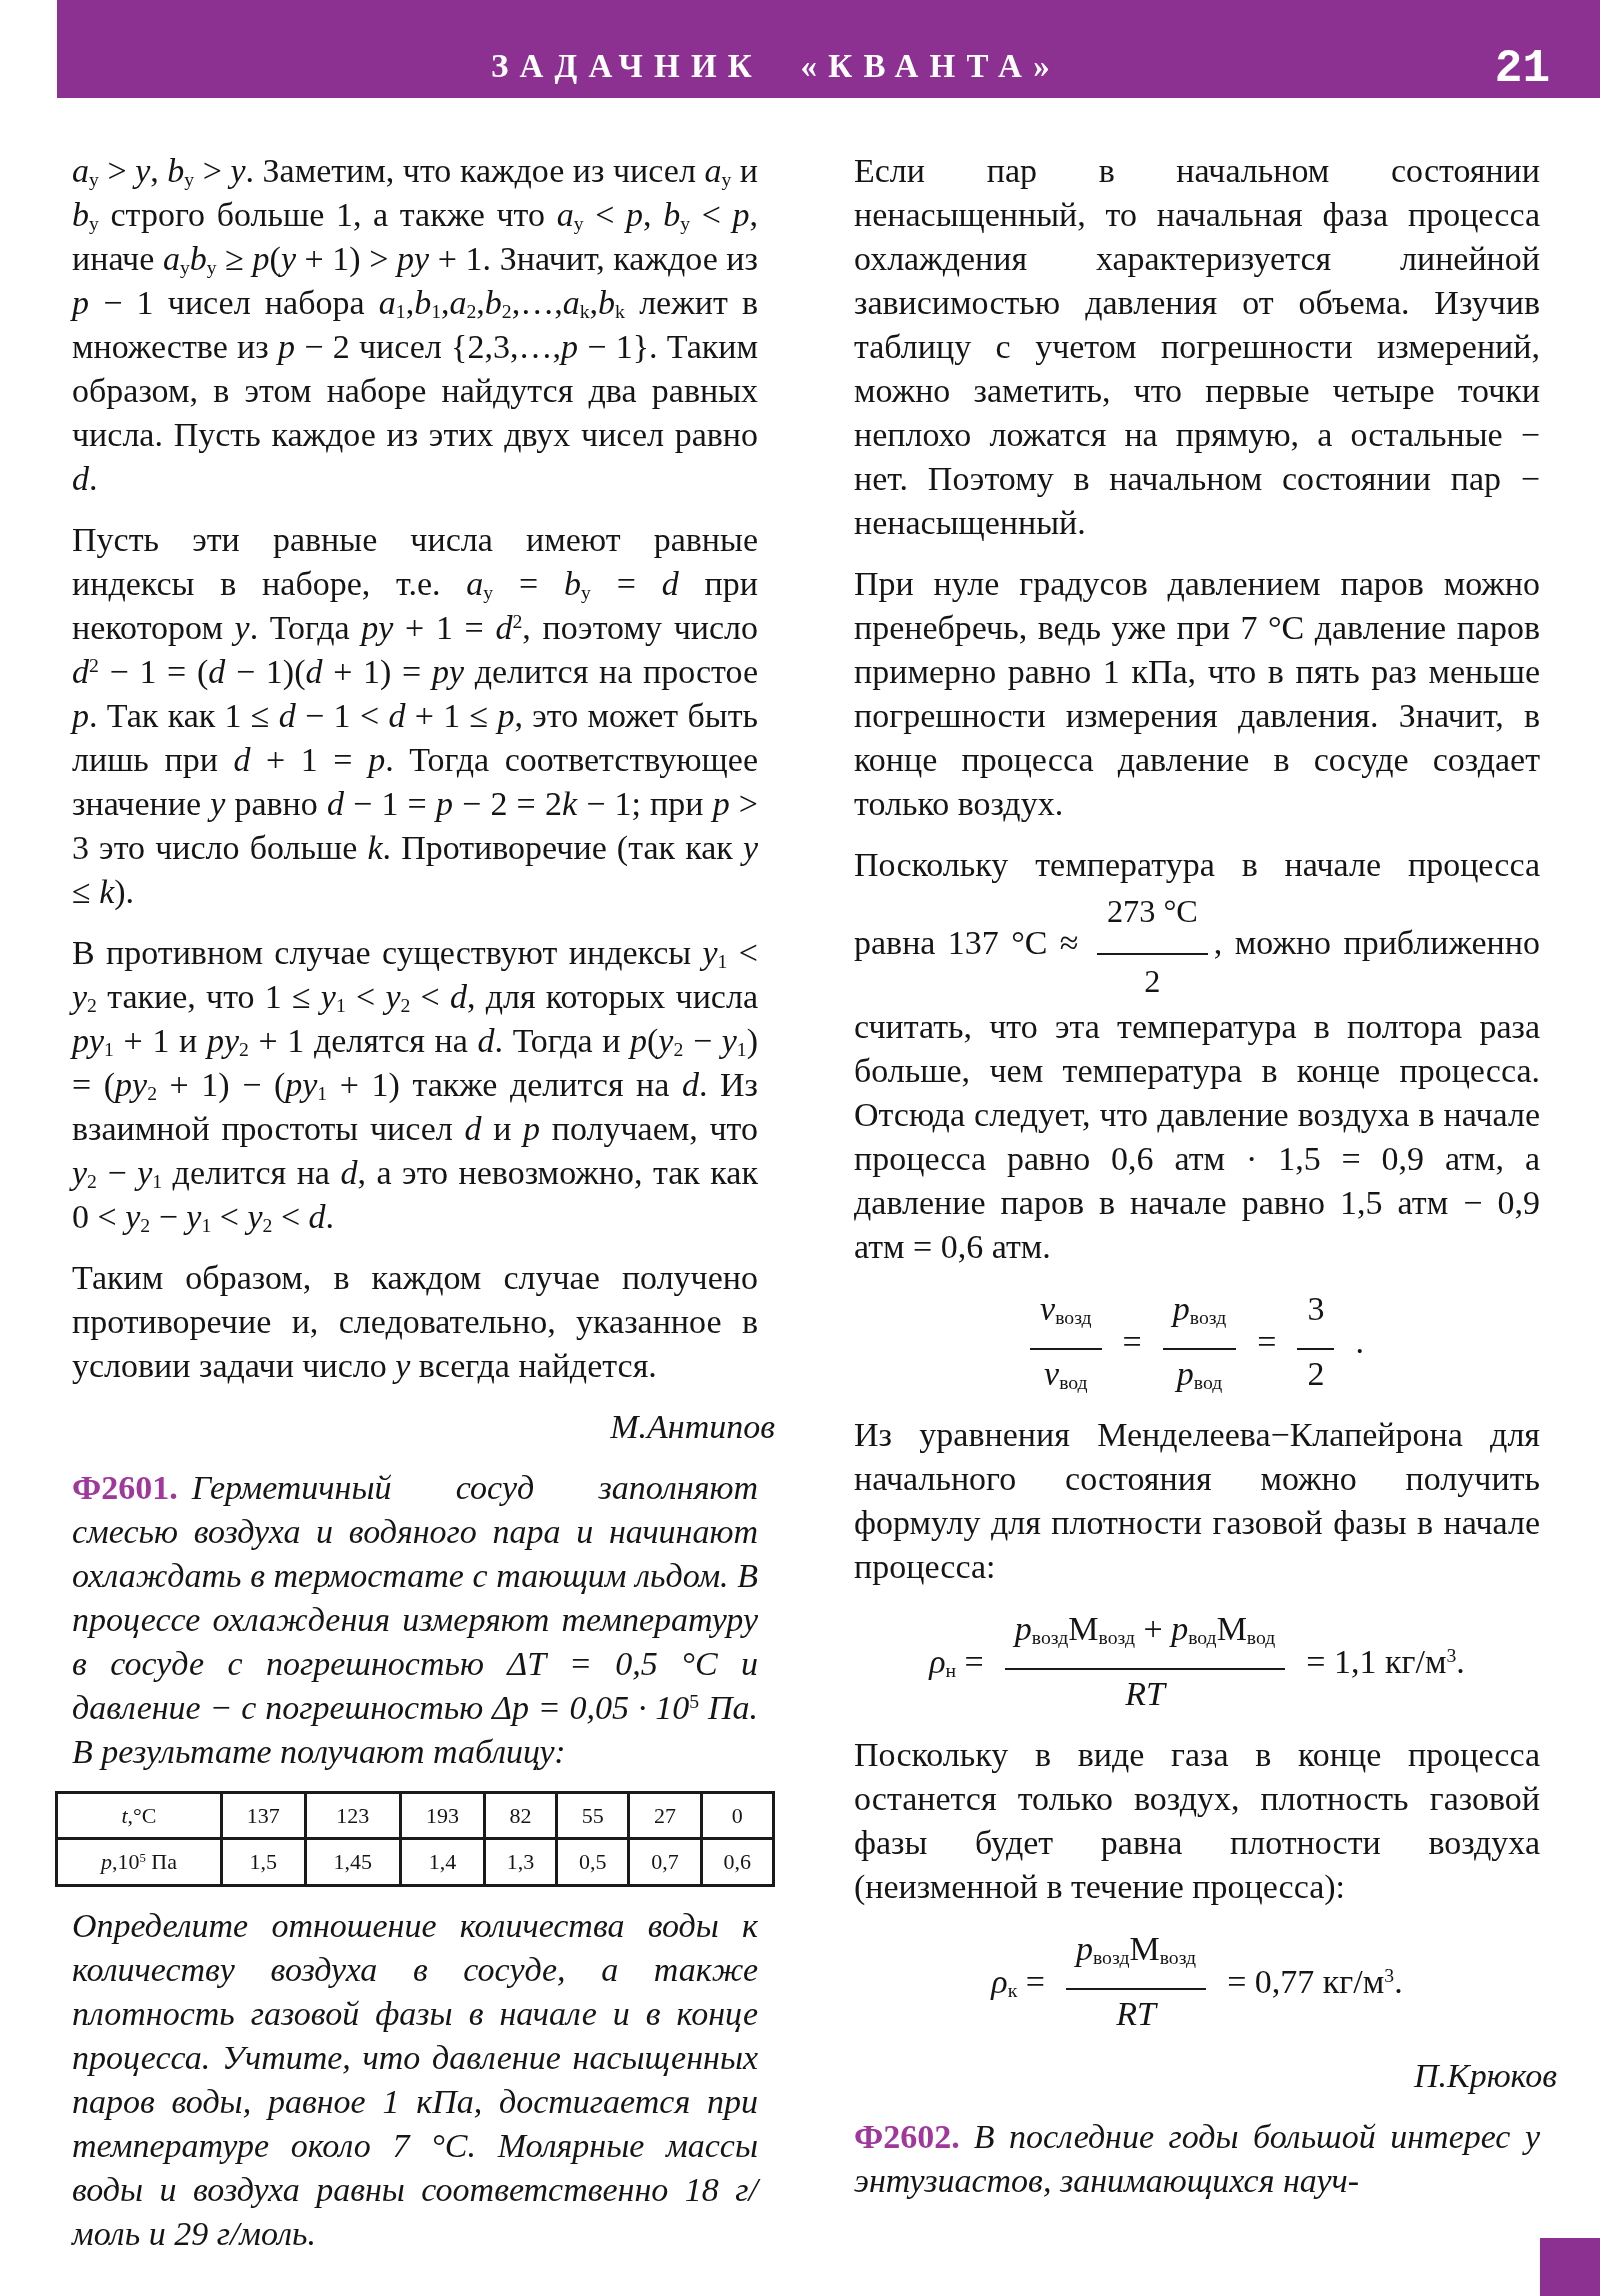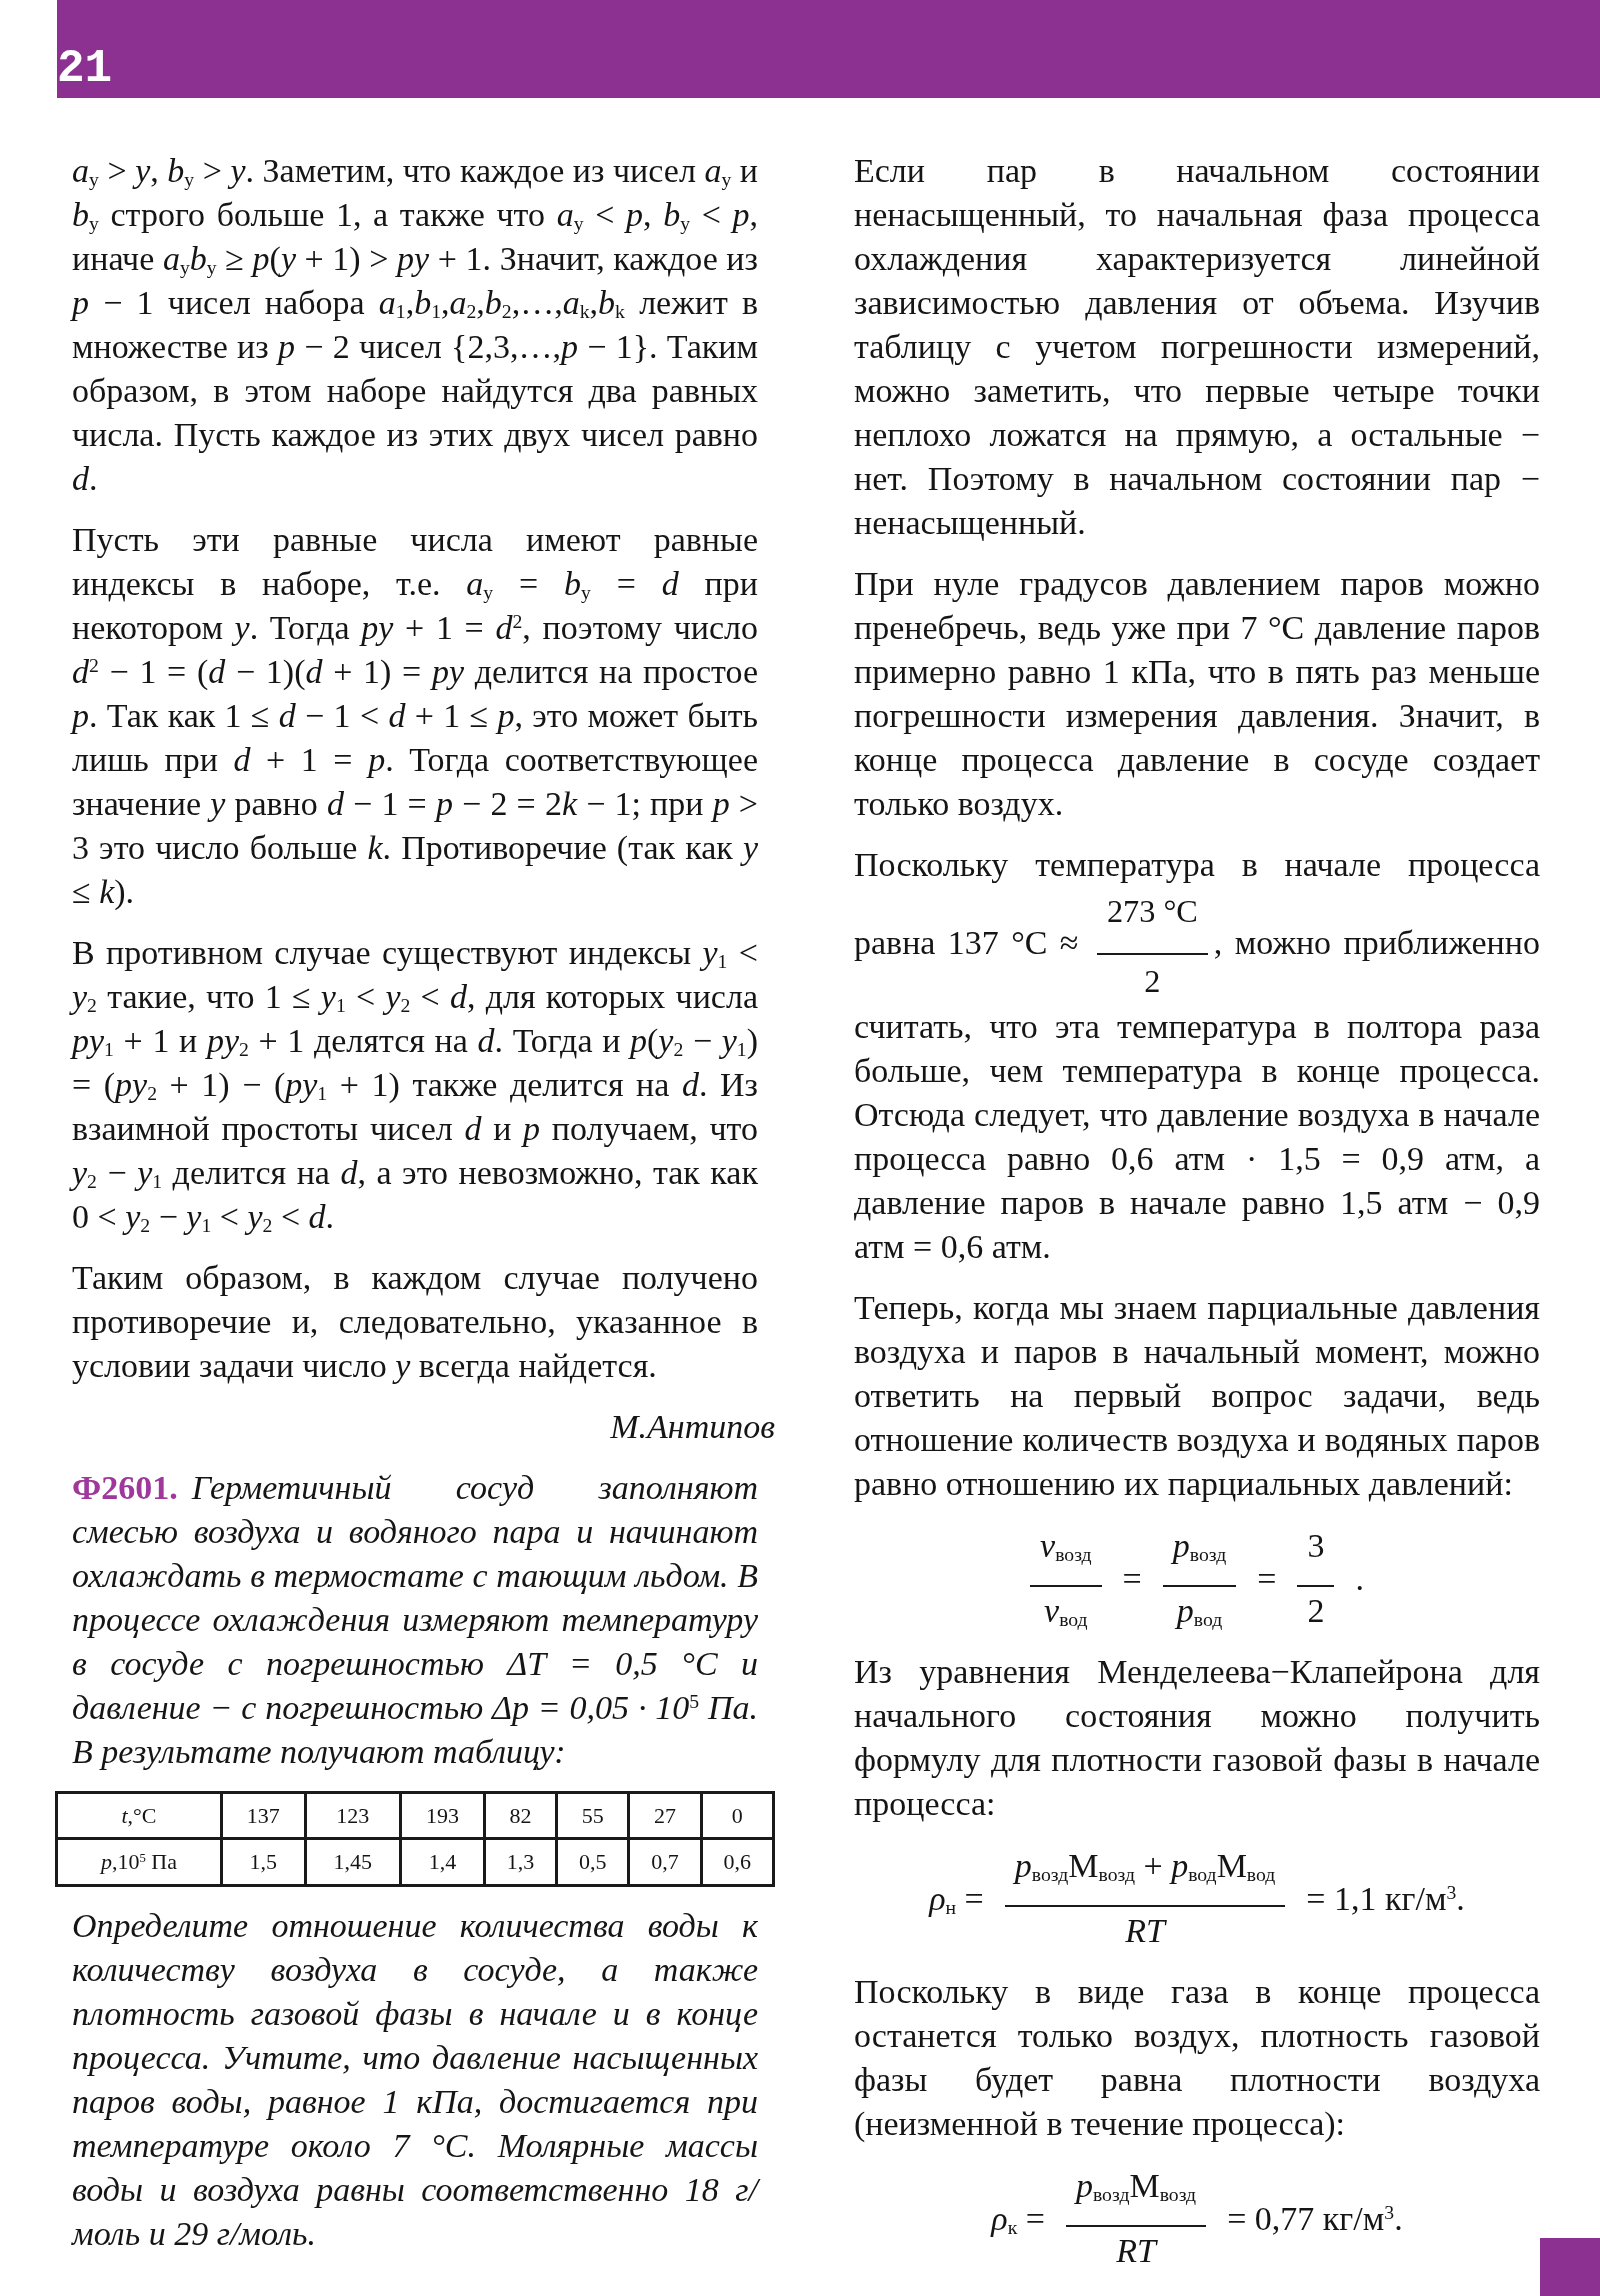--- a/index.html
+++ b/index.html
@@ -54,20 +54,21 @@
   .frac{display:inline-block;vertical-align:middle;text-align:center;}
   .frac .num{display:block;padding:2px 10px 20px;}
   .frac .den{display:block;border-top:2.5px solid #1a1a1a;padding:4px 10px 2px;}
   .frac.inline{font-size:.95em;margin:0 6px;}
   .ftail{align-self:center;}
 </style>
 </head>
 <body>
 
 <div class="header-bar">
+  <div class="header-title">ЗАДАЧНИК «КВАНТА»</div>
   <div class="header-pagenum">21</div>
 </div>
 
 <div class="columns">
 
   <div class="col">
     <p class="para"><i>a<sub>y</sub></i> &gt; <i>y</i>, <i>b<sub>y</sub></i> &gt; <i>y</i>. Заметим, что каждое из чисел <i>a<sub>y</sub></i> и <i>b<sub>y</sub></i> строго больше 1, а также что <i>a<sub>y</sub></i> &lt; <i>p</i>, <i>b<sub>y</sub></i> &lt; <i>p</i>, иначе <i>a<sub>y</sub>b<sub>y</sub></i> ≥ <i>p</i>(<i>y</i> + 1) &gt; <i>py</i> + 1. Значит, каждое из <i>p</i> − 1 чисел набора <i>a</i><sub>1</sub>,<i>b</i><sub>1</sub>,<i>a</i><sub>2</sub>,<i>b</i><sub>2</sub>,…,<i>a<sub>k</sub></i>,<i>b<sub>k</sub></i> лежит в множестве из <i>p</i> − 2 чисел {2,3,…,<i>p</i> − 1}. Таким образом, в этом наборе найдутся два равных числа. Пусть каждое из этих двух чисел равно <i>d</i>.</p>
     <p class="para">Пусть эти равные числа имеют равные индексы в наборе, т.е. <i>a<sub>y</sub></i> = <i>b<sub>y</sub></i> = <i>d</i> при некотором <i>y</i>. Тогда <i>py</i> + 1 = <i>d</i><sup>2</sup>, поэтому число <i>d</i><sup>2</sup> − 1 = (<i>d</i> − 1)(<i>d</i> + 1) = <i>py</i> делится на простое <i>p</i>. Так как 1 ≤ <i>d</i> − 1 &lt; <i>d</i> + 1 ≤ <i>p</i>, это может быть лишь при <i>d</i> + 1 = <i>p</i>. Тогда соответствующее значение <i>y</i> равно <i>d</i> − 1 = <i>p</i> − 2 = 2<i>k</i> − 1; при <i>p</i> &gt; 3 это число больше <i>k</i>. Противоречие (так как <i>y</i> ≤ <i>k</i>).</p>
     <p class="para">В противном случае существуют индексы <i>y</i><sub>1</sub> &lt; <i>y</i><sub>2</sub> такие, что 1 ≤ <i>y</i><sub>1</sub> &lt; <i>y</i><sub>2</sub> &lt; <i>d</i>, для которых числа <i>py</i><sub>1</sub> + 1 и <i>py</i><sub>2</sub> + 1 делятся на <i>d</i>. Тогда и <i>p</i>(<i>y</i><sub>2</sub> − <i>y</i><sub>1</sub>) = (<i>py</i><sub>2</sub> + 1) − (<i>py</i><sub>1</sub> + 1) также делится на <i>d</i>. Из взаимной простоты чисел <i>d</i> и <i>p</i> получаем, что <i>y</i><sub>2</sub> − <i>y</i><sub>1</sub> делится на <i>d</i>, а это невозможно, так как 0 &lt; <i>y</i><sub>2</sub> − <i>y</i><sub>1</sub> &lt; <i>y</i><sub>2</sub> &lt; <i>d</i>.</p>
     <p class="para">Таким образом, в каждом случае получено противоречие и, следовательно, указанное в условии задачи число <i>y</i> всегда найдется.</p>
@@ -104,21 +105,20 @@
 
     <p class="para problem-text">Определите отношение количества воды к количеству воздуха в сосуде, а также плотность газовой фазы в начале и в конце процесса. Учтите, что давление насыщенных паров воды, равное 1 кПа, достигается при температуре около 7 °C. Молярные массы воды и воздуха равны соответственно 18 г/моль и 29 г/моль.</p>
   </div>
 
   <div class="col">
     <p class="para">Если пар в начальном состоянии ненасыщенный, то начальная фаза процесса охлаждения характеризуется линейной зависимостью давления от объема. Изучив таблицу с учетом погрешности измерений, можно заметить, что первые четыре точки неплохо ложатся на прямую, а остальные − нет. Поэтому в начальном состоянии пар − ненасыщенный.</p>
     <p class="para">При нуле градусов давлением паров можно пренебречь, ведь уже при 7 °C давление паров примерно равно 1 кПа, что в пять раз меньше погрешности измерения давления. Значит, в конце процесса давление в сосуде создает только воздух.</p>
 
     <p class="para"><span>Поскольку температура в начале процесса равна 137 °C ≈ </span><span class="frac inline"><span class="num">273 °C</span><span class="den">2</span></span><span>, можно приближенно считать, что эта температура в полтора раза больше, чем температура в конце процесса. Отсюда следует, что давление воздуха в начале процесса равно 0,6 атм · 1,5 = 0,9 атм, а давление паров в начале равно 1,5 атм − 0,9 атм = 0,6 атм.</span></p>
 
-    <p class="para">Теперь, когда мы знаем парциальные давления воздуха и паров в начальный момент, можно ответить на первый вопрос задачи, ведь отношение количеств воздуха и водяных паров равно отношению их парциальных давлений:</p>
 
     <div class="formula">
       <span class="frac">
           <span class="num"><i>ν</i><sub>возд</sub></span>
           <span class="den"><i>ν</i><sub>вод</sub></span>
         </span>
       <span>=</span>
       <span class="frac">
           <span class="num"><i>p</i><sub>возд</sub></span>
           <span class="den"><i>p</i><sub>вод</sub></span>

